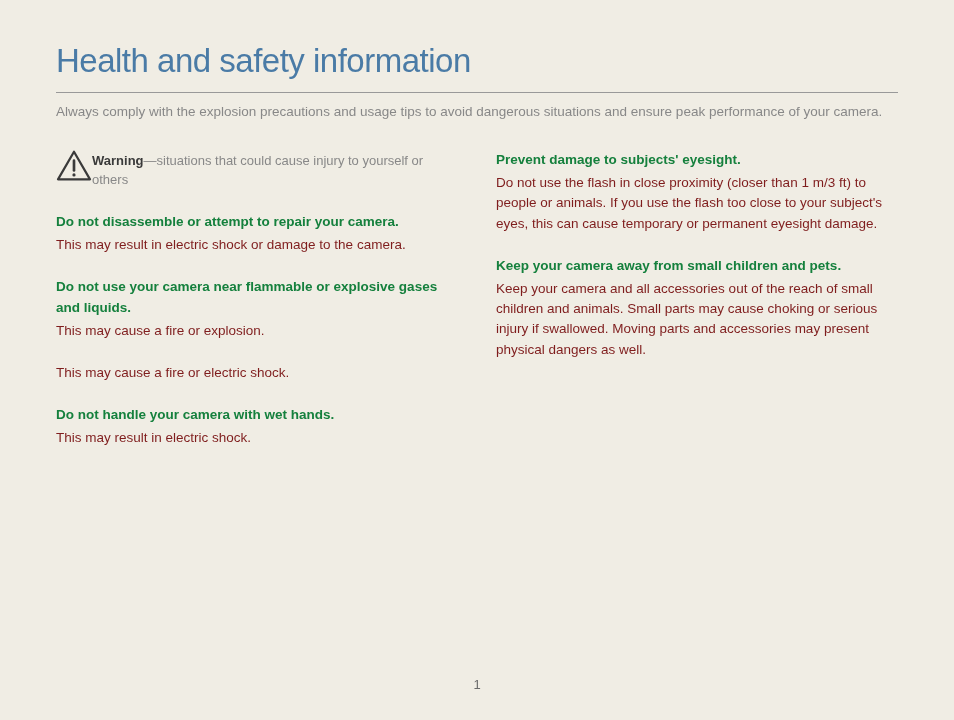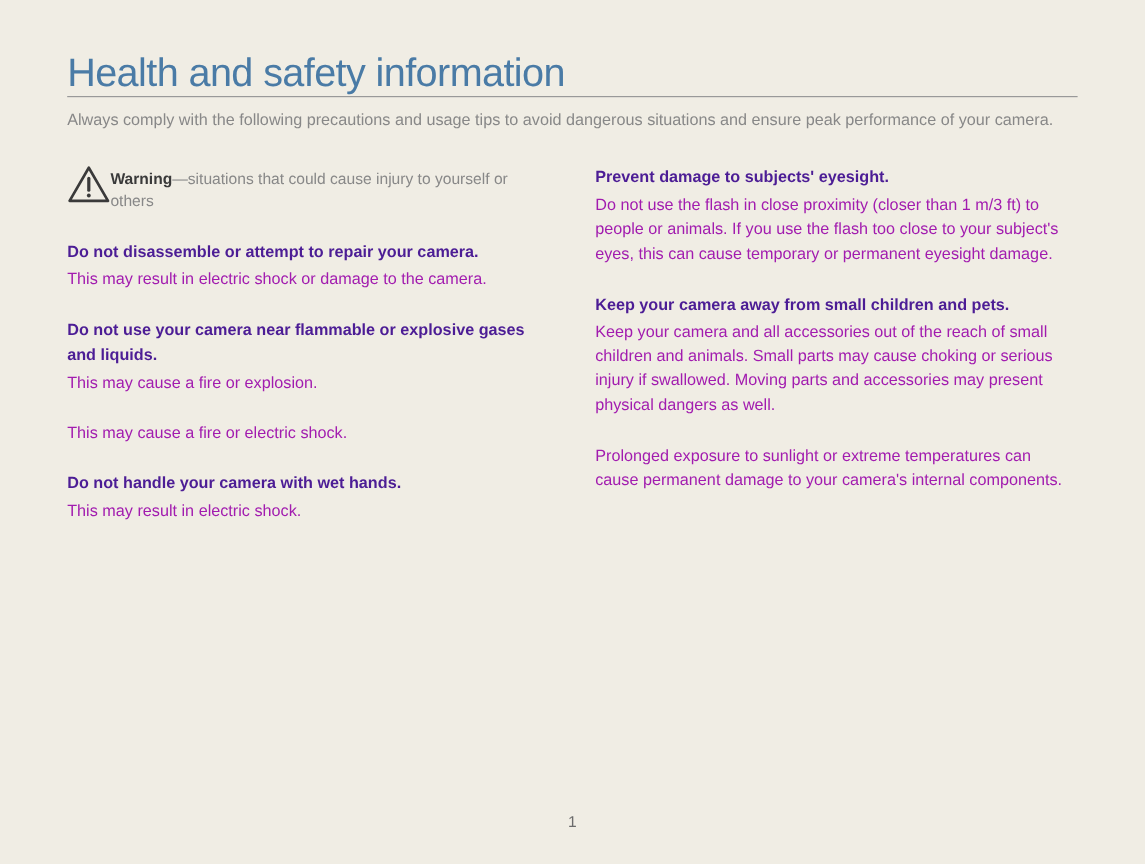--- a/index.html
+++ b/index.html
@@ -14,21 +14,21 @@
       font-family: Arial, Helvetica, sans-serif;
       color: #6b6b6b;
       padding: 42px 56px 30px 56px;
       position: relative;
     }
     .page-title {
       font-size: 33px;
       font-weight: 400;
       color: #4a7ba6;
       letter-spacing: -0.5px;
-      padding-bottom: 0;
+      padding-bottom: 12px;
       border-bottom: 1px solid #999;
       font-family: 'Arial Narrow', Arial, sans-serif;
       font-stretch: condensed;
     }
     .subtitle {
       font-size: 13.5px;
       color: #888;
       margin-top: 9px;
       line-height: 1.5;
     }
@@ -59,44 +59,44 @@
     .warning-label {
       font-weight: bold;
       color: #3a3a3a;
     }
     .section {
       margin-bottom: 22px;
     }
     .section-head {
       font-size: 13.5px;
       font-weight: bold;
-      color: #4c1d95;
+      color: #15803d;
       line-height: 1.55;
       margin-bottom: 2px;
     }
     .section-body {
       font-size: 13.5px;
-      color: #a21caf;
+      color: #7f1d1d;
       line-height: 1.5;
     }
     .page-number {
       position: absolute;
       bottom: 28px;
       width: 100%;
       left: 0;
       text-align: center;
       font-size: 13px;
       color: #6b6b6b;
     }
   </style>
 </head>
 <body>
 
 <h1 class="page-title">Health and safety information</h1>
-<p class="subtitle">Always comply with the following precautions and usage tips to avoid dangerous situations and ensure peak performance of your camera.</p>
+<p class="subtitle">Always comply with the explosion precautions and usage tips to avoid dangerous situations and ensure peak performance of your camera.</p>
 
 <div class="columns">
   <div class="col">
     <div class="warning-row">
       <span class="warning-icon">
         <svg viewBox="0 0 40 36" width="36" height="32">
           <path d="M20 2 L38 33 L2 33 Z" fill="none" stroke="#3a3a3a" stroke-width="2.5" stroke-linejoin="round"></path>
           <line x1="20" y1="12" x2="20" y2="23" stroke="#3a3a3a" stroke-width="3" stroke-linecap="round"></line>
           <circle cx="20" cy="28" r="1.8" fill="#3a3a3a"></circle>
         </svg>
@@ -126,18 +126,17 @@
   <div class="col">
     <div class="section">
       <div class="section-head">Prevent damage to subjects' eyesight.</div>
       <div class="section-body">Do not use the flash in close proximity (closer than 1 m/3 ft) to people or animals. If you use the flash too close to your subject's eyes, this can cause temporary or permanent eyesight damage.</div>
     </div>
     <div class="section">
       <div class="section-head">Keep your camera away from small children and pets.</div>
       <div class="section-body">Keep your camera and all accessories out of the reach of small children and animals. Small parts may cause choking or serious injury if swallowed. Moving parts and accessories may present physical dangers as well.</div>
     </div>
     <div class="section">
-      <div class="section-body">Prolonged exposure to sunlight or extreme temperatures can cause permanent damage to your camera's internal components.</div>
     </div>
   </div>
 </div>
 
 <div class="page-number">1</div>
 
 </body></html>

